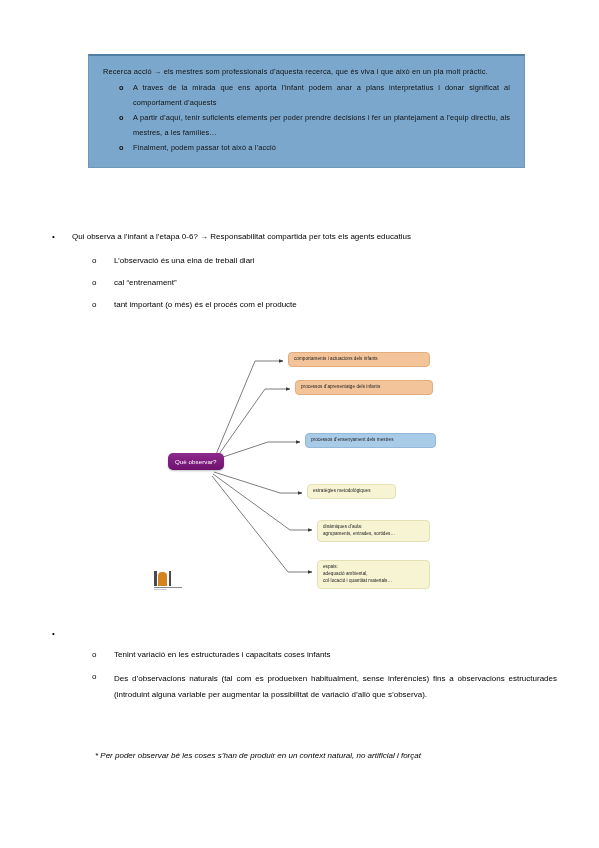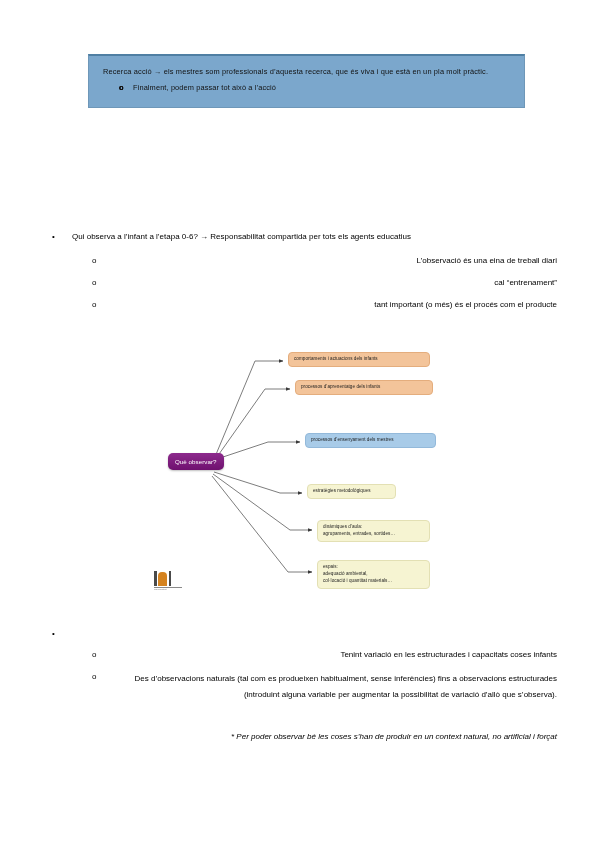--- a/index.html
+++ b/index.html
@@ -89,21 +89,20 @@
   }
   .lvl2-row .omark2 {
     position: absolute;
     left: 0;
     top: 0;
     font-size: 8px;
   }
   .lvl2-row .lvl2-text {
     display: block;
     margin-left: 22px;
-    text-align: right;
   }
   .justify { text-align: justify; }
   b, .b { font-weight: normal; }
   .ital { font-style: italic; }
 
   
   .diagram {
     position: absolute;
     left: 140px;
     top: 336px;
@@ -190,28 +189,30 @@
   }
 </style>
 </head>
 <body>
 
 <div class="page">
 
   <div class="blue-box">
     <p class="bb-para">
       <span class="b">Recerca acció</span>
-      <span>→</span><span> els mestres som professionals d’aquesta recerca, que és viva i que està en un pla molt pràctic.</span>
+      <span>→</span><span> els mestres som professionals d’aquesta recerca, que és viva i que això en un pla molt pràctic.</span>
     </p>
     <ul class="bb-list">
       <li>
         <span class="omark">o</span>
+        <span>A traves de la mirada que ens aporta l’infant podem anar a plans interpretatius i donar significat al comportament d’aquests</span>
       </li>
       <li>
         <span class="omark">o</span>
+        <span>A partir d’aquí, tenir suficients elements per poder prendre decisions i fer un plantejament a l’equip directiu, als mestres, a les famílies…</span>
       </li>
       <li>
         <span class="omark">o</span>
         <span>Finalment, podem passar tot això a l’acció</span>
       </li>
     </ul>
   </div>
 
   <div class="bullet-dot" style="top:233px;">•</div>
   <div class="lvl1-text" style="top:233px;">
@@ -290,17 +291,17 @@
   <div class="lvl2-row" style="top:649px;">
     <span class="omark2">o</span>
     <span class="lvl2-text"><span>Tenint </span><span class="b">variació</span><span> en les </span><span class="b">estructurades i capacitats</span><span> coses infants</span></span>
   </div>
 
   <div class="lvl2-row justify" style="top:671px;">
     <span class="omark2">o</span>
     <span class="lvl2-text justify" style="line-height:1.95;"><span>Des d’</span><span class="b">observacions naturals</span><span> (tal com es produeixen habitualment, sense inferències) fins a </span><span class="b">observacions estructurades</span><span> (introduint alguna variable per augmentar la possibilitat de variació d’allò que s’observa).</span></span>
   </div>
 
-  <div class="lvl2-row" style="top:731px;">
+  <div class="lvl2-row" style="top:750px;">
     <span class="lvl2-text ital" style="margin-left:3px;">* Per poder observar bé les coses s’han de produir en un context natural, no artificial i forçat</span>
   </div>
 
 </div>
 
 </body></html>

